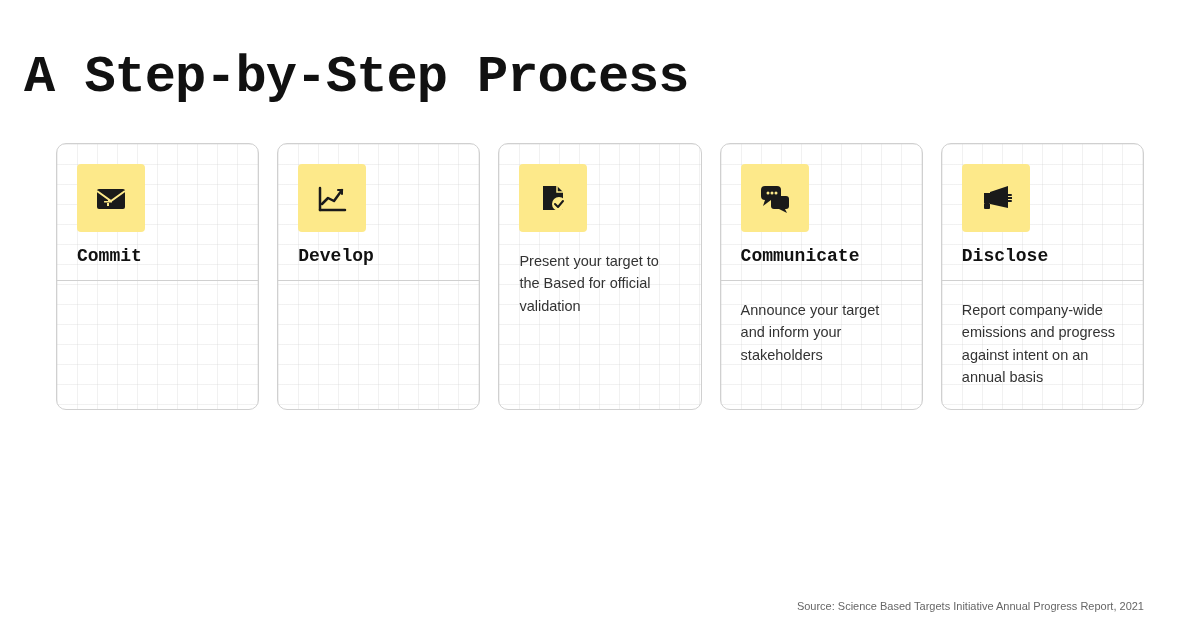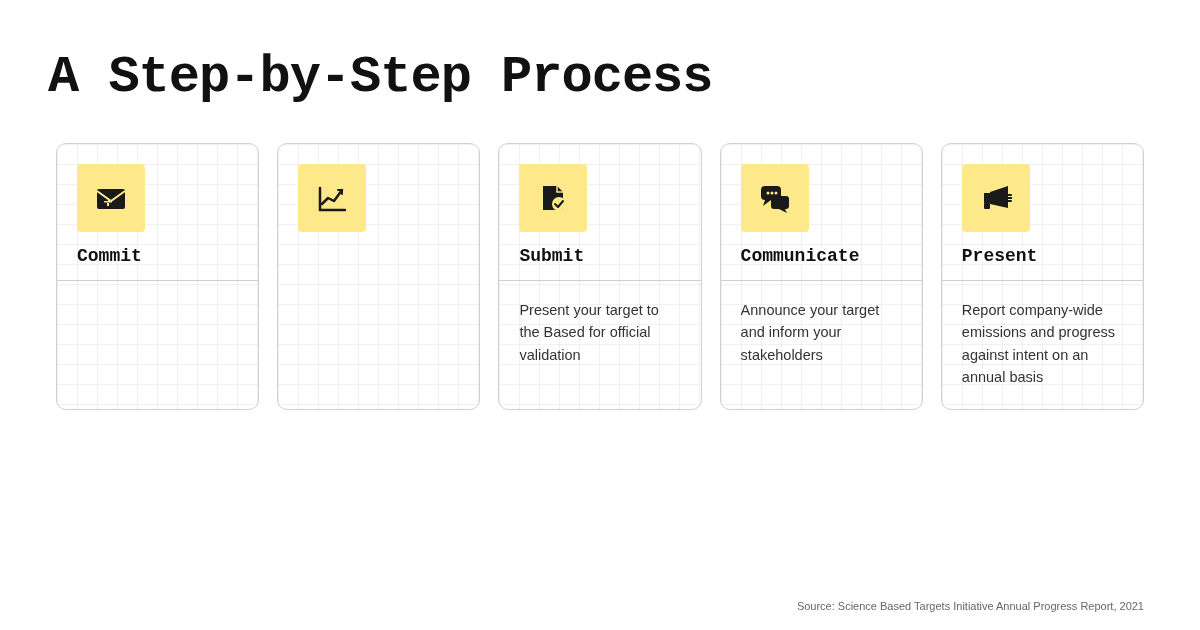--- a/index.html
+++ b/index.html
@@ -14,21 +14,21 @@
       background: #ffffff;
       font-family: 'Courier New', Courier, monospace;
       overflow: hidden;
       position: relative;
     }
 
     .page-title {
       font-size: 52px;
       font-weight: 900;
       color: #111111;
-      padding: 48px 56px 36px 48px;
+      padding: 48px 56px 36px 24px;
       letter-spacing: -1px;
     }
 
     .cards-container {
       display: flex;
       flex-direction: row;
       gap: 18px;
       padding: 0 56px;
     }
 
@@ -132,34 +132,34 @@
     <div class="card-icon-area">
 
       <svg viewBox="0 0 32 32" xmlns="http://www.w3.org/2000/svg">
         <rect x="2" y="2" width="28" height="28" rx="2" fill="none"></rect>
         <line x1="4" y1="28" x2="4" y2="6" stroke="#1a1a1a" stroke-width="2.5" stroke-linecap="round"></line>
         <line x1="4" y1="28" x2="29" y2="28" stroke="#1a1a1a" stroke-width="2.5" stroke-linecap="round"></line>
         <polyline points="6,22 12,16 18,19 26,8" stroke="#1a1a1a" stroke-width="2.5" fill="none" stroke-linecap="round" stroke-linejoin="round"></polyline>
         <polyline points="22,8 26,8 26,12" stroke="#1a1a1a" stroke-width="2" fill="none" stroke-linecap="round" stroke-linejoin="round"></polyline>
       </svg>
     </div>
+    <div class="card-title-section">
+      <span class="card-title">Develop</span>
+    </div>
   </div>
 
   <div class="card card-grid-bg">
     <div class="card-icon-area">
 
       <svg viewBox="0 0 32 32" xmlns="http://www.w3.org/2000/svg">
         <path d="M6 4 L20 4 L26 10 L26 28 L6 28 Z" fill="#1a1a1a"></path>
         <path d="M20 4 L20 10 L26 10" fill="none" stroke="#fde98a" stroke-width="1.5"></path>
         <circle cx="22" cy="22" r="7" fill="#fde98a"></circle>
         <polyline points="18,22 21,25 26,19" stroke="#1a1a1a" stroke-width="2" fill="none" stroke-linecap="round" stroke-linejoin="round"></polyline>
       </svg>
-    </div>
-    <div class="card-title-section">
-      <span class="card-title">Submit</span>
     </div>
     <div class="card-body">
       <p class="card-text">Present your target to the Based for official validation</p>
     </div>
   </div>
 
   <div class="card card-grid-bg">
     <div class="card-icon-area">
 
       <svg viewBox="0 0 32 32" xmlns="http://www.w3.org/2000/svg">
@@ -186,21 +186,21 @@
       <svg viewBox="0 0 32 32" xmlns="http://www.w3.org/2000/svg">
         <polygon points="4,11 4,21 10,21 10,11" fill="#1a1a1a"></polygon>
         <polygon points="10,10 28,4 28,26 10,22" fill="#1a1a1a"></polygon>
         <rect x="4" y="21" width="6" height="6" rx="1" fill="#1a1a1a"></rect>
         <line x1="28" y1="13" x2="31" y2="13" stroke="#1a1a1a" stroke-width="2" stroke-linecap="round"></line>
         <line x1="28" y1="16" x2="32" y2="16" stroke="#1a1a1a" stroke-width="2" stroke-linecap="round"></line>
         <line x1="28" y1="19" x2="31" y2="19" stroke="#1a1a1a" stroke-width="2" stroke-linecap="round"></line>
       </svg>
     </div>
     <div class="card-title-section">
-      <span class="card-title">Present</span>
+      <span class="card-title">Disclose</span>
     </div>
     <div class="card-body">
       <p class="card-text">Report company-wide emissions and progress against intent on an annual basis</p>
     </div>
   </div>
 
 </div>
 
 <div class="source-text">Source: Science Based Targets Initiative Annual Progress Report, 2021</div>
 

